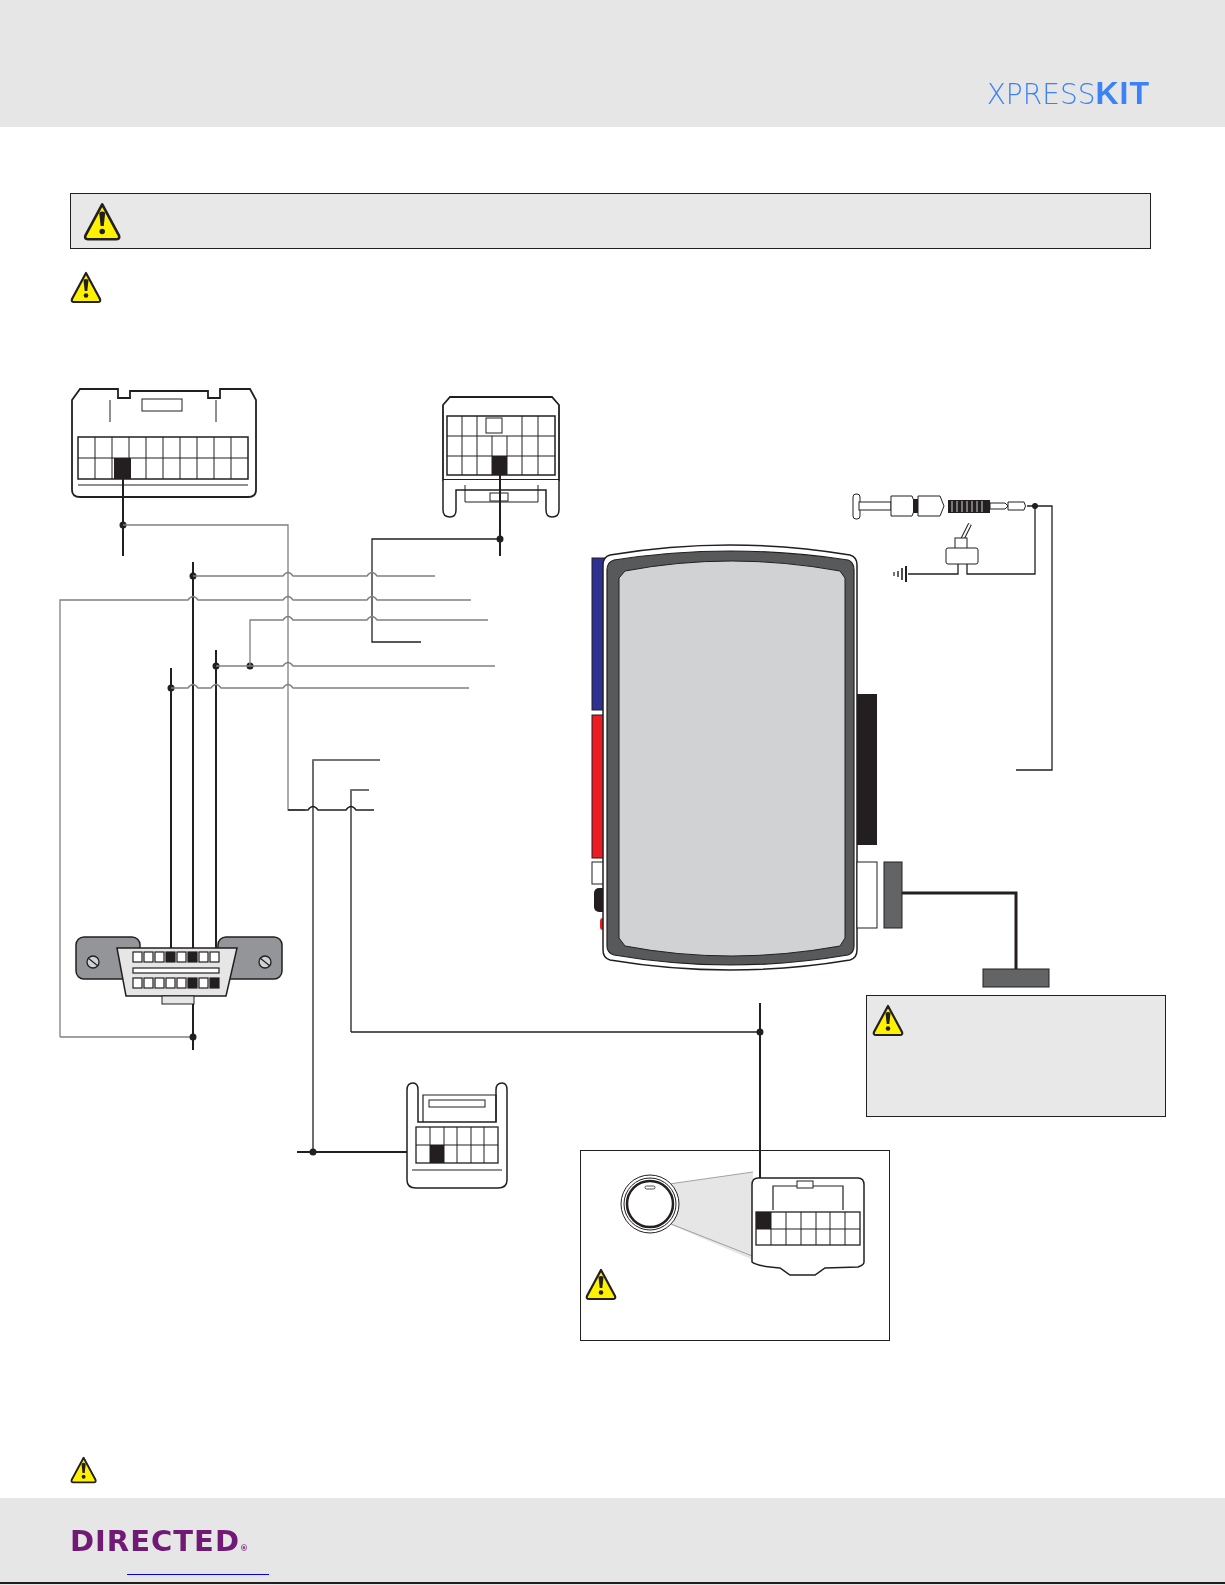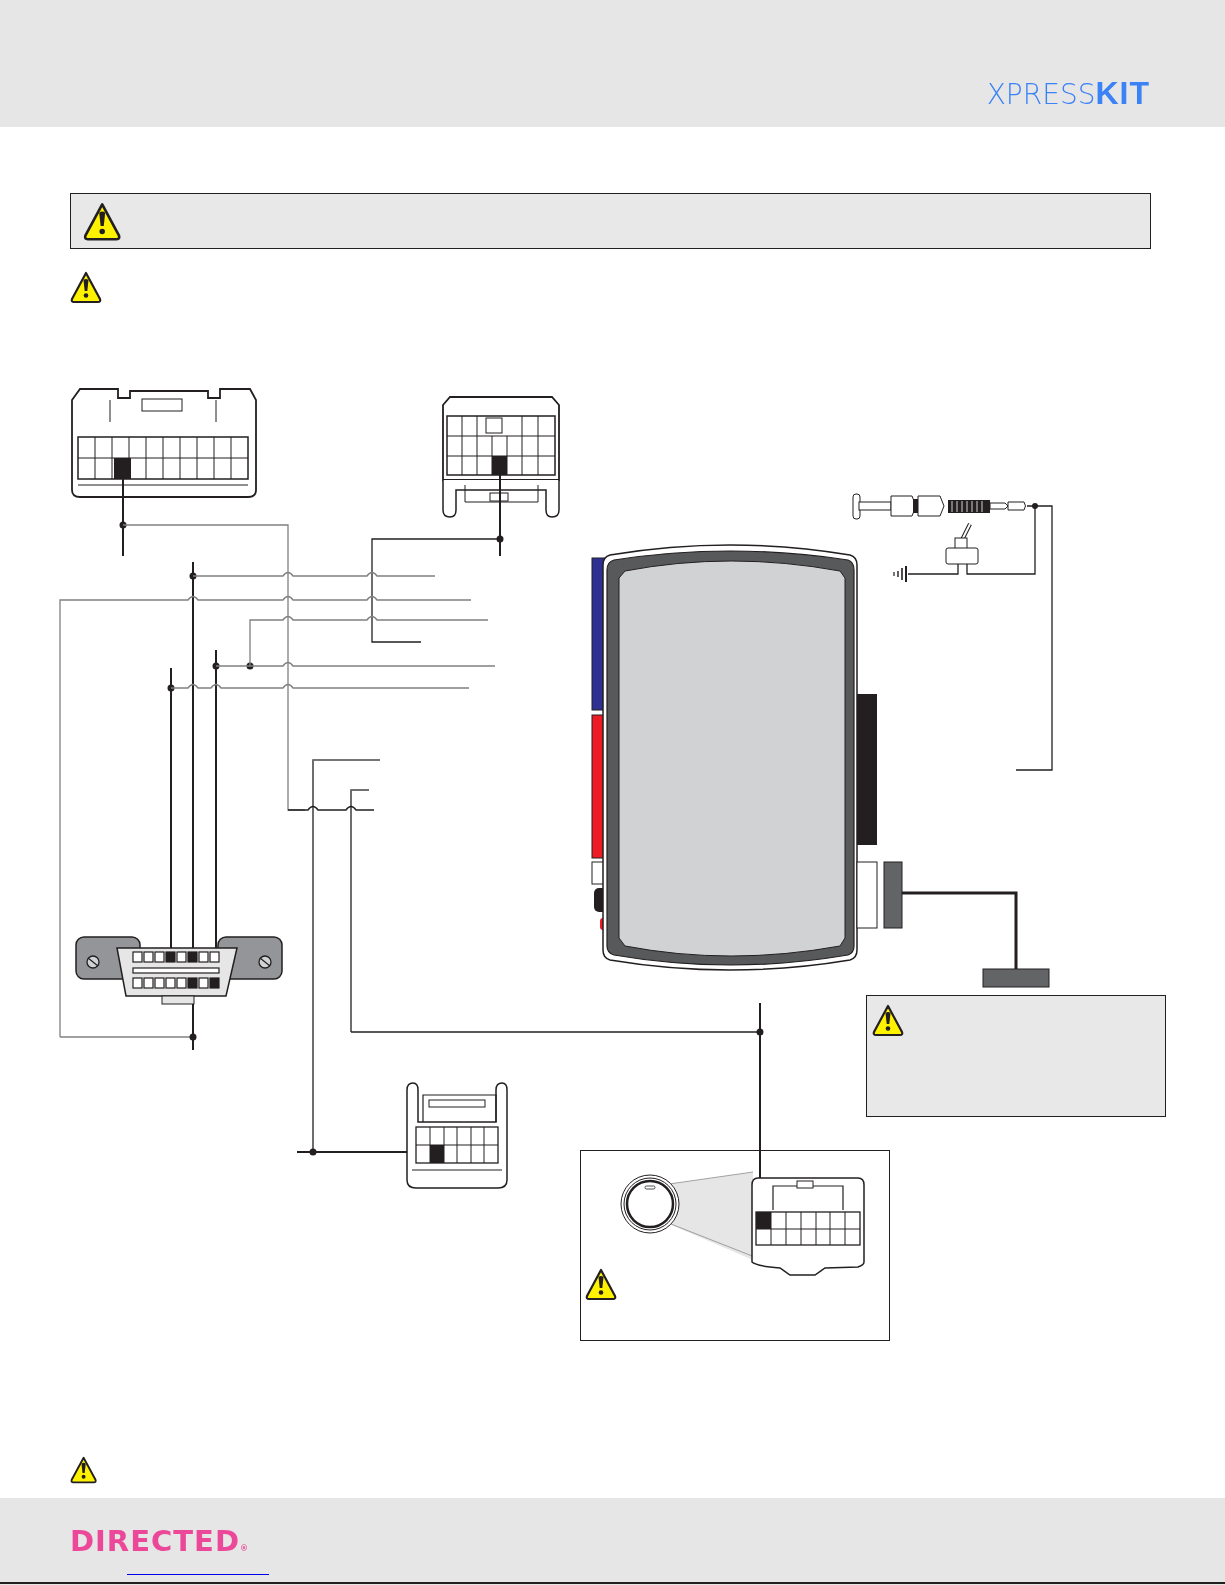--- a/index.html
+++ b/index.html
@@ -3,21 +3,21 @@
 <meta charset="utf-8">
 <style>
   html, body { margin:0; padding:0; background:#ffffff; }
   body { width:1225px; height:1585px; position:relative; overflow:hidden; font-family:"Liberation Sans", sans-serif; }
   .header { position:absolute; left:0; top:0; width:1225px; height:127px; background:#e6e6e6; }
   .brand { position:absolute; right:75px; top:65px; font-size:30px; letter-spacing:1px; color:#3b82f6;margin-top:10px; }
   .brand .light { font-weight:300; font-family:"DejaVu Sans", sans-serif; font-size:28px; letter-spacing:0px; }
   .brand .bold { font-weight:bold; font-family:"Liberation Sans", sans-serif; font-size:32px; }
   .warn-box { position:absolute; left:70px; top:193px; width:1081px; height:56px; background:#e8e8e8; border:1px solid #231f20; box-sizing:border-box; }
   .footer { position:absolute; left:0; top:1498px; width:1225px; height:87px; background:#e6e6e6; }
-  .footer-logo { position:absolute; left:70px; top:1524px; font-family:"DejaVu Sans", sans-serif; font-weight:bold; font-size:29px; color:#ec4899; letter-spacing:1px; }
+  .footer-logo { position:absolute; left:70px; top:1524px; font-family:"DejaVu Sans", sans-serif; font-weight:bold; font-size:29px; color:#701a75; letter-spacing:1px; }
   .footer-link { position:absolute; left:127px; top:1574px; width:142px; height:0; border-bottom:1px solid #0000ee; }
   .footer-line { position:absolute; left:0; top:1582px; width:1225px; height:2px; background:#231f20; }
   .note-box { position:absolute; left:866px; top:995px; width:300px; height:122px; background:#e8e8e8; border:1px solid #231f20; box-sizing:border-box; }
   .inset-box { position:absolute; left:580px; top:1150px; width:310px; height:191px; background:#ffffff; border:1px solid #231f20; box-sizing:border-box; }
   svg.diagram { position:absolute; left:0; top:0; }
 </style>
 </head>
 <body>
 
 <div class="header"></div>

